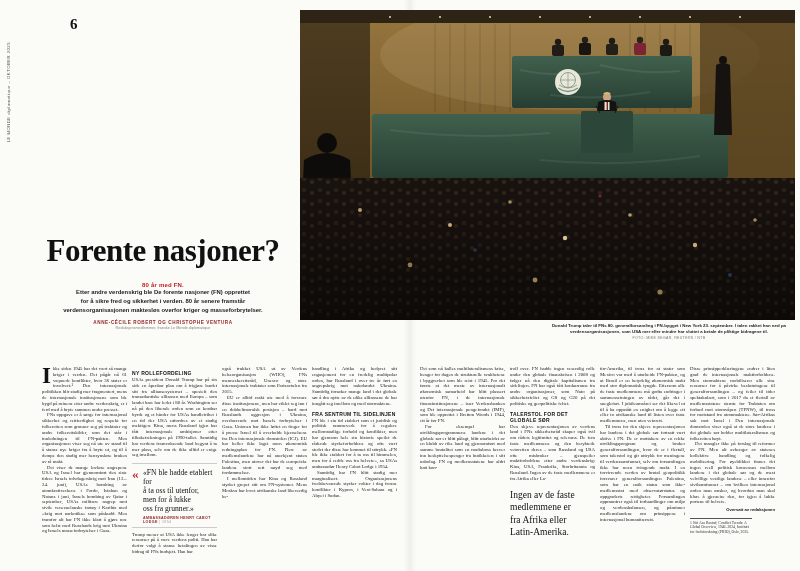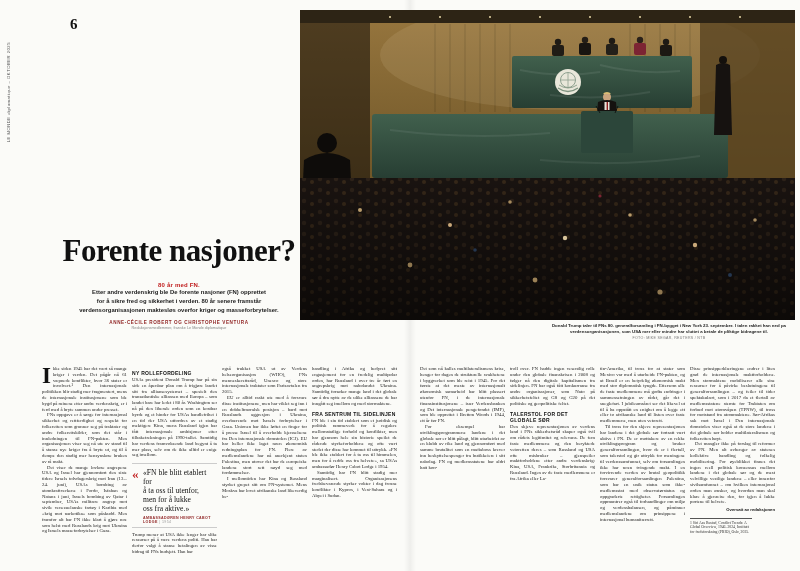--- a/index.html
+++ b/index.html
@@ -16,21 +16,21 @@
   #edge-right{left:788px;top:42px;writing-mode:vertical-rl;}
 
   
   #photo{position:absolute;left:300px;top:10px;width:495px;height:310px;background:#3a2f1e;}
   #caption{position:absolute;left:543px;top:323px;width:252px;text-align:center;
            font-family:"Liberation Sans",sans-serif;font-size:4.4px;line-height:1.35;
            font-weight:bold;color:#222;}
   #credit{font-weight:normal;font-size:3.6px;color:#777;letter-spacing:.3px;margin-top:1px;}
 
   
-  #head-block{position:absolute;left:50px;top:233px;width:258px;text-align:center;}
+  #head-block{position:absolute;left:34px;top:233px;width:258px;text-align:center;}
   #title{font:bold 31px "Liberation Serif",serif;letter-spacing:-.5px;color:#111;margin:0;}
   #kicker{font:bold 6px "Liberation Sans",sans-serif;color:#c01d1d;margin-top:13px;letter-spacing:.2px;}
   .standfirst{font:bold 5.9px "Liberation Sans",sans-serif;color:#222;line-height:1.5;}
   #byline{font:bold 4.6px "Liberation Sans",sans-serif;color:#8e1f1f;letter-spacing:.6px;
           text-transform:uppercase;margin-top:5px;}
   #byline-role{font:3.8px "Liberation Sans",sans-serif;color:#888;margin-top:1px;}
 
   
   .col{position:absolute;top:366px;width:85px;height:200px;overflow:hidden;
        font-size:4.8px;line-height:5.8px;text-align:justify;color:#222;}
@@ -206,24 +206,24 @@
     <p class="p first"><span class="dropcap">I</span><span>kke siden 1945 har det vært så mange kriger i verden. Det pågår nå 61 væpnede konflikter, hvor 36 stater er involvert.¹ Den internasjonale politikken blir stadig mer fragmentert, mens de internasjonale institusjonene som ble bygd på ruinene etter andre verdenskrig, er i ferd med å bryte sammen under presset.</span></p>
     <p class="p">FNs oppgave er å sørge for internasjonal sikkerhet og rettferdighet og respekt for folkeretten som grunner seg på traktater og andre folkerettskilder, som det står i innledningen til FN-pakten. Men organisasjonen viser seg nå ute av stand til å stanse nye kriger fra å bryte ut, og til å dempe den stadig mer hensynsløse bruken av rå makt.</p>
     <p class="p">Det viser de mange lovløse angrepene USA og Israel har gjennomført den siste tiden: Israels tolvdagerskrig mot Iran (13.–24. juni), USAs bombing av atomkraftverkene i Fordo, Isfahan og Natanz i juni, Israels bombing av Qatar i september, USAs militære angrep mot sivile venezuelanske fartøy i Karibia med «krig mot narkotika» som påskudd. Men framfor alt har FN ikke klart å gjøre noe som helst med Russlands krig mot Ukraina og Israels masseforbrytelser i Gaza.</p>
   </div>
 
   <div class="col" style="left:132px">
     <div class="colhead">NY ROLLEFORDELING</div>
     <p class="p first">USAs president Donald Trump har på sin side en åpenbar plan om å frigjøre landet sitt fra alliansesystemet – spesielt den transatlantiske alliansen med Europa – som landet bare har ledet i 80 år. Washington ser nå på den liberale orden som en kostbar byrde og et hinder for USAs handlefrihet i en tid der USA utfordres av et stadig mektigere Kina, mens Russland igjen har fått internasjonale ambisjoner etter tilbaketrekningen på 1990-tallet. Samtidig har verdens framvoksende land begynt å ta mer plass, selv om de ikke alltid er enige seg imellom.</p>
     <div class="pullquote">
       <span class="pq-mark">«</span>
-      <div class="pq-line">«FN ble blitt etablert for</div>
+      <div class="pq-line">«FN ble hadde etablert for</div>
       <div class="pq-line">å ta oss til utenfor,</div>
       <div class="pq-line">men for å lukke</div>
-      <div class="pq-line">oss fra aktive.»</div>
+      <div class="pq-line">oss fra grunner.»</div>
       <div class="pq-attr">
         <span>Ambassadøren Henry Cabot Lodge</span>
         <span class="yr">| 1954</span>
       </div>
     </div>
     <p class="p first">Trump mener at USA ikke lenger har slike ressurser på å være verdens politi. Han har derfor valgt å stanse betalingen av visse bidrag til FNs budsjett. Han har</p>
   </div>
 
   <div class="col" style="left:222px">
     <p class="p first">også trukket USA ut av Verdens helseorganisasjon (WHO), FNs menneskerettsråd, Unesco og store internasjonale traktater som Parisavtalen fra 2015.</p>
@@ -240,20 +240,26 @@
 
   <div class="col" style="left:420px">
     <p class="p first">Det som nå kalles multilateralismens krise, henger for dagen de strukturelle svakhetene i byggverket som ble reist i 1945. For det første at det meste av internasjonalt økonomisk samarbeid har blitt plassert utenfor FN, i de internasjonale finansinstitusjonene – især Verdensbanken og Det internasjonale pengefondet (IMF), som ble opprettet i Bretton Woods i 1944, ett år før FN.</p>
     <p class="p">For eksempel har utviklingsprogrammene landene i det globale sør er blitt pålagt, blitt utarbeidet av en klubb av rike land og gjennomført med samme brutalitet som en mafiaboss krever inn beskyttelsespenger fra butikkeiere i sitt nabolag. FN og medlemsstatene har aldri hatt kon-</p>
   </div>
 
   <div class="col" style="left:510px">
     <p class="p first">troll over. FN hadde ingen vesentlig rolle under den globale finanskrisen i 2008 og følger nå den digitale kapitalismen fra sidelinjen. FN har også fått konkurranse fra andre organisasjoner, som Nato på sikkerhetsfeltet og G8 og G20 på det politiske og geopolitiske feltet.</p>
     <div class="colhead">TALERSTOL FOR DET GLOBALE SØR</div>
     <p class="p first">Den skjeve representasjonen av verdens land i FNs sikkerhetsråd skaper også tvil om rådets legitimitet og relevans. De fem faste medlemmene og den beryktede vetoretten deres – som Russland og USA ofte misbruker – gjenspeiler maktforholdene etter andre verdenskrig: Kina, USA, Frankrike, Storbritannia og Russland. Ingen av de faste medlemmene er fra Afrika eller La-</p>
+    <div class="pullquote2">
+      <div class="pq2-line">Ingen av de faste</div>
+      <div class="pq2-line">medlemmene er</div>
+      <div class="pq2-line">fra Afrika eller</div>
+      <div class="pq2-line">Latin-Amerika.</div>
+    </div>
   </div>
 
   <div class="col" style="left:600px">
     <p class="p first">tin-Amerika, til tross for at stater som Mexico var med å utarbeide FN-pakten, og at Brasil er en betydelig økonomisk makt med stor diplomatisk tyngde. Ettersom alle de faste medlemmene må godta endringer i sammensetningen av rådet, går det i sneglefart. I jubileumsåret ser det likevel ut til å ha oppstått en enighet om å legge ett eller to afrikanske land til listen over faste medlemmene, men uten vetorett.</p>
     <p class="p">Til tross for den skjeve representasjonen har landene i det globale sør fortsatt vært aktive i FN. De er mottakere av en rekke utviklingsprogram og bruker generalforsamlingen, hvor de er i flertall, som talerstol og gir uttrykk for meningene til verdenssamfunnet, selv om forsamlingen ikke har noen tvingende makt. I en forvirrende verden av brutal geopolitikk forsvarer generalforsamlingen Palestina, som har en unik status som ikke-medlemsstat med observatørstatus og oppgraderte rettigheter. Forsamlingen oppmuntrer også til forhandlinger om miljø og verdensbalansen, og påminner medlemslandene om prinsippene i internasjonal humanitærrett.</p>
   </div>
 
   <div class="col" style="left:690px">
     <p class="p first">Disse prinsipperklæringene endrer i liten grad de internasjonale maktforholdene. Men stormaktene mobiliserer alle sine ressurser for å påvirke beslutningene til generalforsamlingen – og feiler til tider spektakulært, som i 2017 da et flertall av medlemsstatene stemte for Traktaten om forbud mot atomvåpen (TPNW), til tross for motstand fra atommaktene. Sør-Afrikas sak mot Israel i Den internasjonale domstolen viser også at de store landene i det globale sør holder multilateralismen og folkeretten høyt.</p>
     <p class="p">Det mangler ikke på forslag til reformer av FN. Men alt avhenger av statenes kollektive handling og folkelig mobilisering. For øyeblikket finnes det ingen reell politisk konsensus mellom landene i det globale sør og de mest velvillige vestlige landene – eller innenfor sivilsamfunnet – om hvilken internasjonal orden man ønsker, og hvordan man skal klare å gjenreise den, for igjen å lukke portene til helvete.</p>

